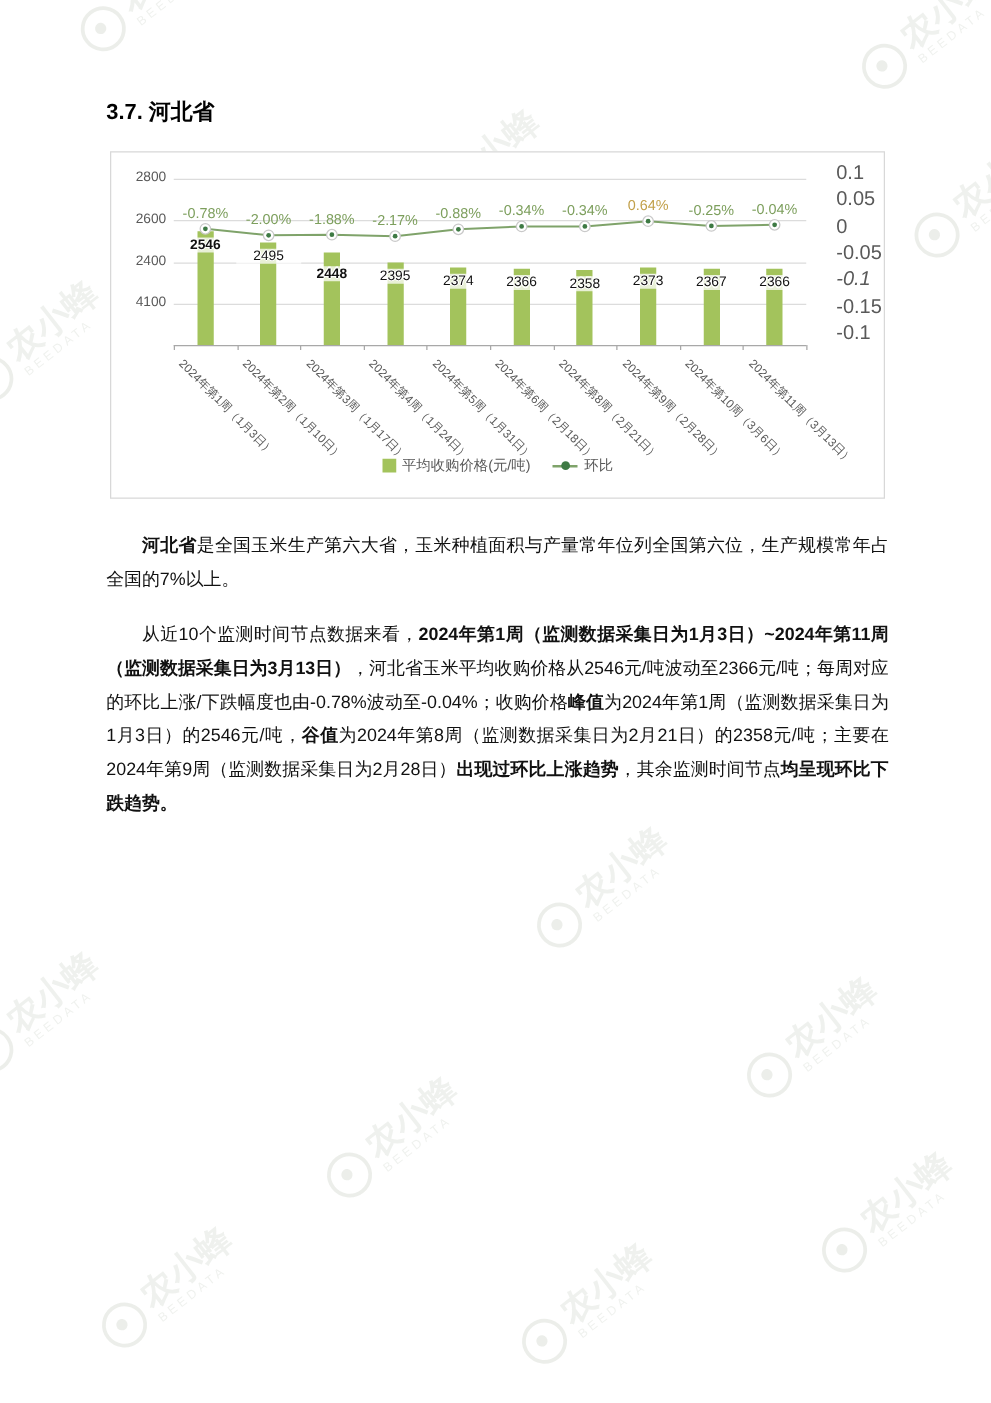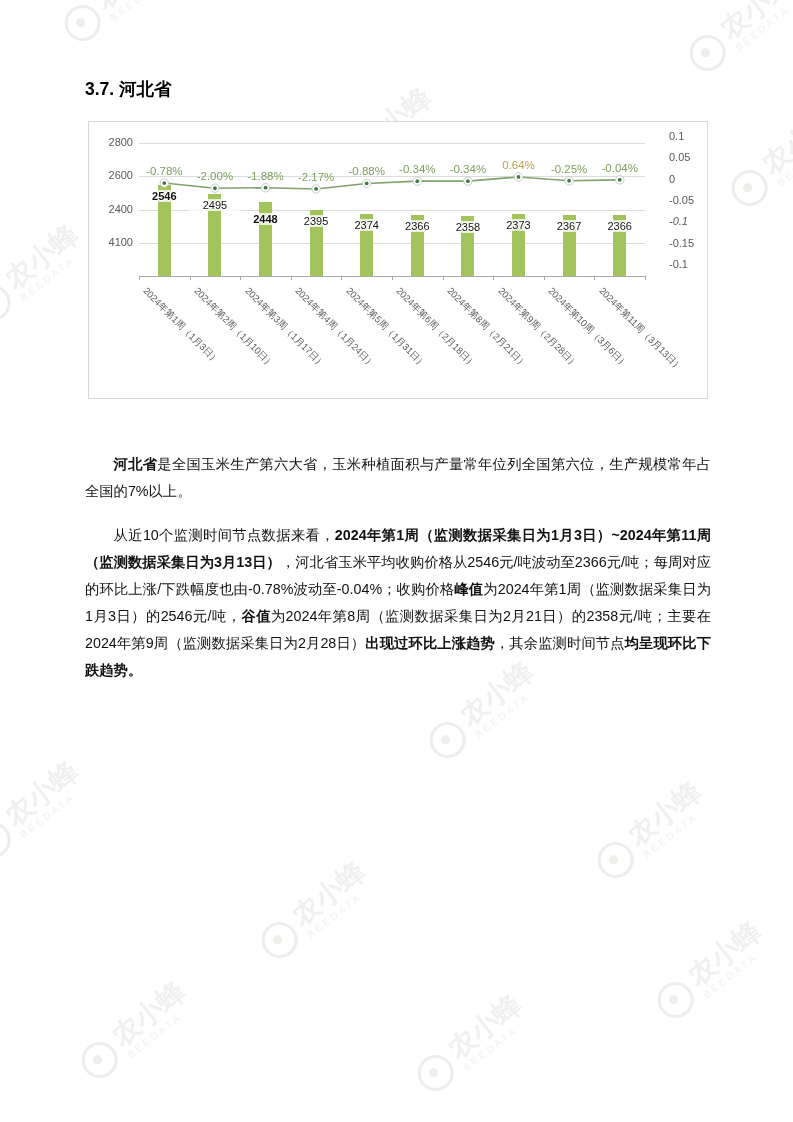--- a/index.html
+++ b/index.html
@@ -25,33 +25,33 @@
   .plot{position:absolute;left:50px;top:0;width:506px;height:160px;}
   .gridline{position:absolute;left:0;width:506px;height:1px;background:#dcdcdc;}
   .axis-bottom{position:absolute;left:0;width:506px;height:1px;background:#a8a8a8;}
   .xtick{position:absolute;width:1px;height:4px;background:#a8a8a8;}
   .bar{position:absolute;width:13px;}
   .bar-label{position:absolute;width:52px;text-align:center;font-size:11px;color:#111;
       background:rgba(255,255,255,0.75);
       text-shadow:1px 0 0 #fff,-1px 0 0 #fff,0 1px 0 #fff,0 -1px 0 #fff;}
   .pct-label{position:absolute;width:62px;text-align:center;font-size:11.5px;}
   .yl-label{position:absolute;left:6px;width:38px;text-align:right;font-size:11px;color:#595959;}
-  .yr-label{position:absolute;left:566px;width:44px;text-align:left;font-size:11px;color:#595959;padding-left:14px;}
+  .yr-label{position:absolute;left:566px;width:44px;text-align:left;font-size:16px;color:#595959;padding-left:14px;}
   .x-label{position:absolute;font-size:9.5px;color:#595959;white-space:nowrap;
       transform:rotate(45deg);transform-origin:left top;}
   .legend{position:absolute;left:0;top:243px;width:100%;display:flex;justify-content:center;
       align-items:center;gap:18px;font-size:11.5px;color:#595959;}
   .legend-item{display:flex;align-items:center;gap:5px;}
   .legend-sq{width:11px;height:11px;display:inline-block;}
   .legend-line{width:20px;height:2px;position:relative;display:inline-block;}
   .legend-line .dot{position:absolute;left:7px;top:-2.5px;width:7px;height:7px;border-radius:50%;}
   .src-note{position:absolute;left:85px;top:401px;width:623px;text-align:center;
       font-size:12.5px;color:#7f7f7f;}
   
-  .content{position:absolute;left:85px;top:451px;width:626px;font-size:14.3px;
+  .content{position:absolute;left:85px;top:424px;width:626px;font-size:14.3px;
       line-height:27px;text-align:justify;color:#111;}
   .content p{margin:0 0 17px 0;text-indent:2em;}
   .content b{font-weight:700;}
   svg{position:absolute;left:0;top:0;overflow:visible;}
 </style>
 </head>
 <body>
 
 <div class="page">
   <div id="watermarks">
@@ -207,20 +207,32 @@
         <div class="pct-label" style="left: 44.9px; top: 48.234px; color: rgb(125, 159, 93);">-2.00%</div>
         <div class="pct-label" style="left: 95.5px; top: 47.722px; color: rgb(125, 159, 93);">-1.88%</div>
         <div class="pct-label" style="left: 146.1px; top: 48.9594px; color: rgb(125, 159, 93);">-2.17%</div>
         <div class="pct-label" style="left: 196.7px; top: 43.455px; color: rgb(125, 159, 93);">-0.88%</div>
         <div class="pct-label" style="left: 247.3px; top: 41.1508px; color: rgb(125, 159, 93);">-0.34%</div>
         <div class="pct-label" style="left: 297.9px; top: 41.1508px; color: rgb(125, 159, 93);">-0.34%</div>
         <div class="pct-label" style="left: 348.5px; top: 36.9691px; color: rgb(194, 160, 74);">0.64%</div>
         <div class="pct-label" style="left: 399.1px; top: 40.7668px; color: rgb(125, 159, 93);">-0.25%</div>
         <div class="pct-label" style="left: 449.7px; top: 39.8707px; color: rgb(125, 159, 93);">-0.04%</div>
       </div>
+    <div class="legend" id="legend">
+        <span class="legend-item">
+          <span class="legend-sq" style="background: rgb(163, 195, 92);"></span>
+          <span>平均收购价格(元/吨)</span>
+        </span>
+        <span class="legend-item">
+          <span class="legend-line" style="background: rgb(127, 163, 106);">
+            <span class="dot" style="background: rgb(62, 122, 68);"></span>
+          </span>
+          <span>环比</span>
+        </span>
+      </div>
   <div class="yl-label" style="top: 14px;">2800</div>
       <div class="yl-label" style="top: 47.25px;">2600</div>
       <div class="yl-label" style="top: 80.5px;">2400</div>
       <div class="yl-label" style="top: 113.75px;">4100</div>
       <div class="yr-label" style="top: 8.03px;">0.1</div>
       <div class="yr-label" style="top: 29.365px;">0.05</div>
       <div class="yr-label" style="top: 50.7px;">0</div>
       <div class="yr-label" style="top: 72.035px;">-0.05</div>
       <div class="yr-label" style="top: 93.37px; font-style: italic;">-0.1</div>
       <div class="yr-label" style="top: 114.705px;">-0.15</div>

